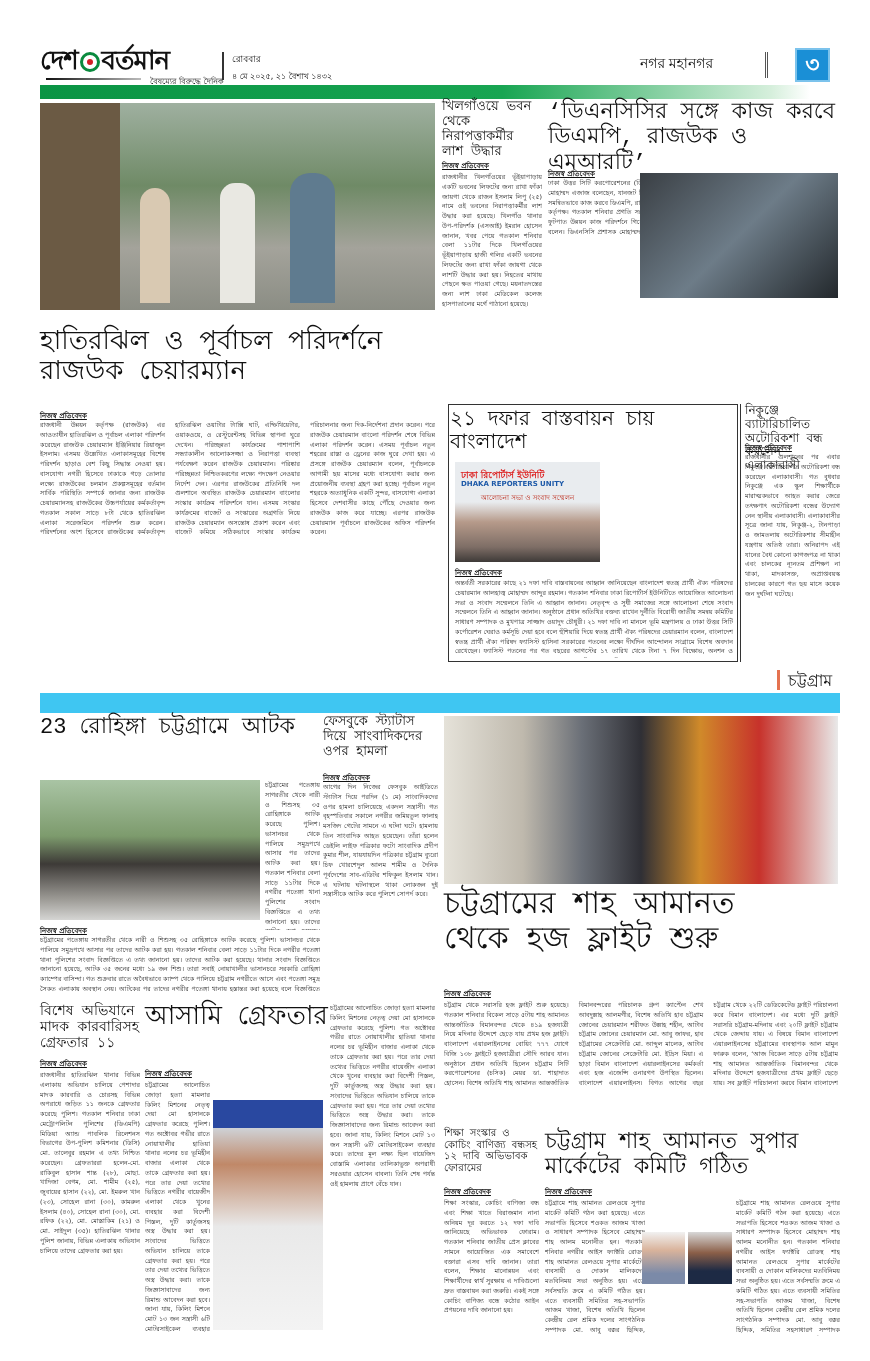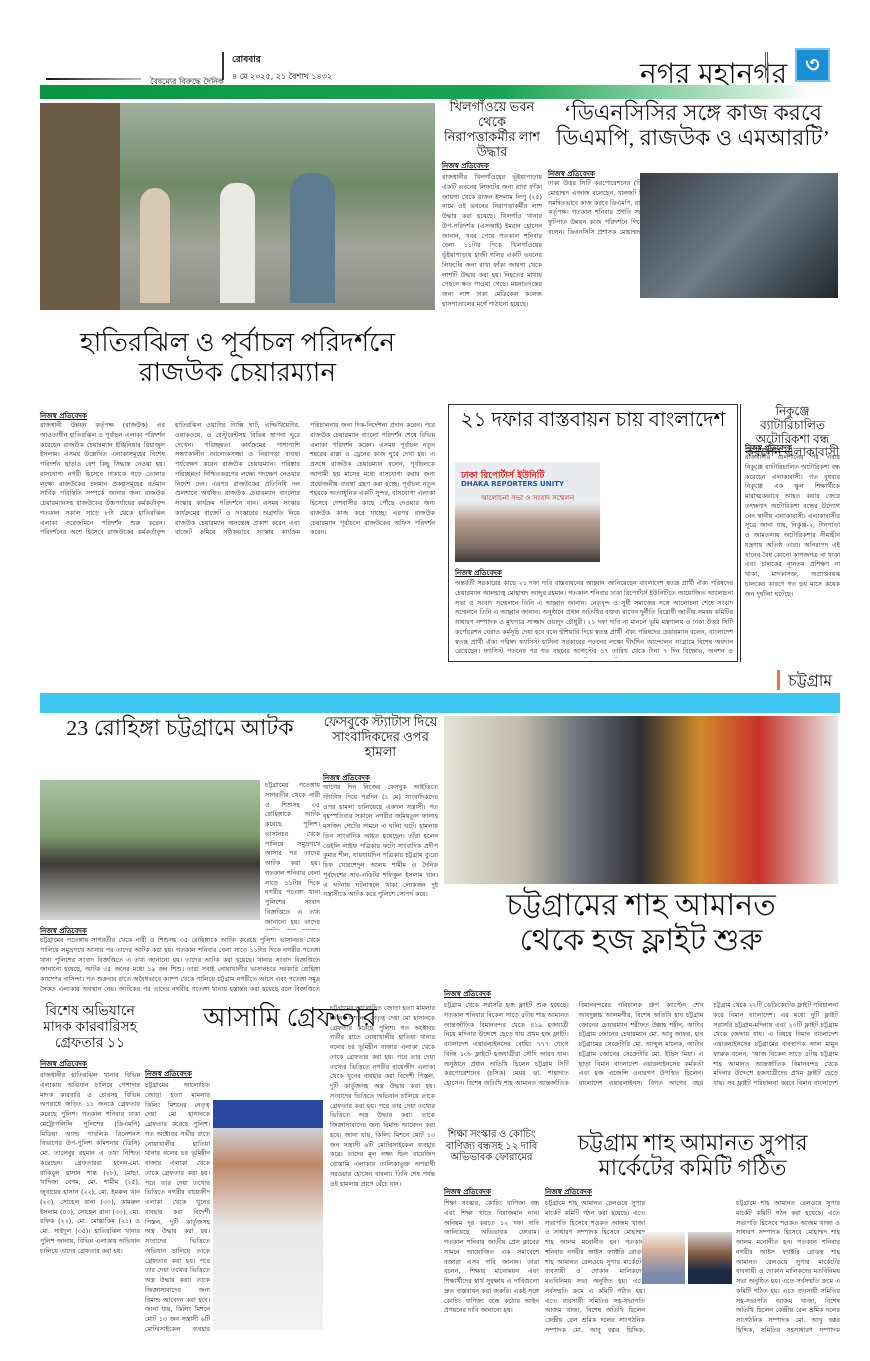--- a/index.html
+++ b/index.html
@@ -5,39 +5,42 @@
 *{box-sizing:border-box;margin:0;padding:0}
 body{width:870px;height:1361px;background:#fff;font-family:"DejaVu Sans",sans-serif;color:#111;position:relative;overflow:hidden}
 .abs{position:absolute}
 .masthead{left:40px;top:45px;width:400px;height:40px}
 .logo{font-family:"DejaVu Serif",serif;font-size:26px;font-weight:bold;color:#111;letter-spacing:-1px;line-height:30px}
 .logo .emb{display:inline-block;width:20px;height:20px;border-radius:50%;background:#fff;border:3px solid #0a8a3e;position:relative;vertical-align:middle;margin:0 2px}
 .logo .emb::after{content:"";position:absolute;left:4px;top:4px;width:6px;height:6px;border-radius:50%;background:#d21f26}
 .tagline{font-size:8px;position:absolute;left:110px;top:30px;color:#222}
 .topline{position:absolute;left:6px;top:33px;width:95px;height:2px;background:linear-gradient(90deg,#111,#bbb)}
 .datebox{left:222px;top:52px;border-left:2px solid #333;padding-left:8px;height:28px}
-.datebox .d1{font-size:9px;font-weight:bold}
+.datebox .d1{font-size:9px;font-weight:normal}
 .datebox .d2{font-size:8px;margin-top:3px}
-.sectitle{left:640px;top:52px;font-size:28px;font-family:Liberation Sans, sans-serif}
+.sectitle{left:640px;top:52px;font-size:14px;font-family:Liberation Serif, serif}
 .secbar{left:765px;top:52px;width:3px;height:26px;border-left:1px solid #555;border-right:1px solid #555}
 .pagenum{left:795px;top:48px;width:35px;height:34px;background:#1a8fd6;border:2px solid #7cc3ec;color:#fff;font-size:22px;text-align:center;line-height:30px;font-weight:bold}
 .greenbar{left:40px;top:85px;width:770px;height:14px;background:linear-gradient(90deg,#0a9444 0%,#18a552 60%,#d6efdc 95%,#fff 100%)}
 .bluebar{background:#3fc6f2;height:20px}
 .photo{background:#888;overflow:hidden}
-.head{font-family:Liberation Serif, serif;text-align:center;color:#111;line-height:1.15}
+.head{font-family:Liberation Mono, monospace;color:#111;line-height:1.15}
 .byline{font-size:7px;font-weight:bold;text-decoration:underline}
 .body{font-size:6.3px;line-height:1.55;text-align:justify;color:#222}
 .cols2{column-count:2;column-gap:10px}
 .cols3{column-count:3;column-gap:10px}
 .box{border:1px solid #333}
 </style>
 </head>
 <body>
 
 <div class="abs masthead">
+  <div class="logo">
+    <span>দেশ</span><span class="emb"></span><span>বর্তমান</span>
+  </div>
   <div class="topline"></div>
   <div class="tagline">বৈষম্যের বিরুদ্ধে দৈনিক</div>
 </div>
 <div class="abs datebox">
   <div class="d1">রোববার</div>
   <div class="d2">৪ মে ২০২৫, ২১ বৈশাখ ১৪৩২</div>
 </div>
 <div class="abs sectitle">নগর মহানগর</div>
 <div class="abs secbar"></div>
 <div class="abs pagenum">৩</div>

